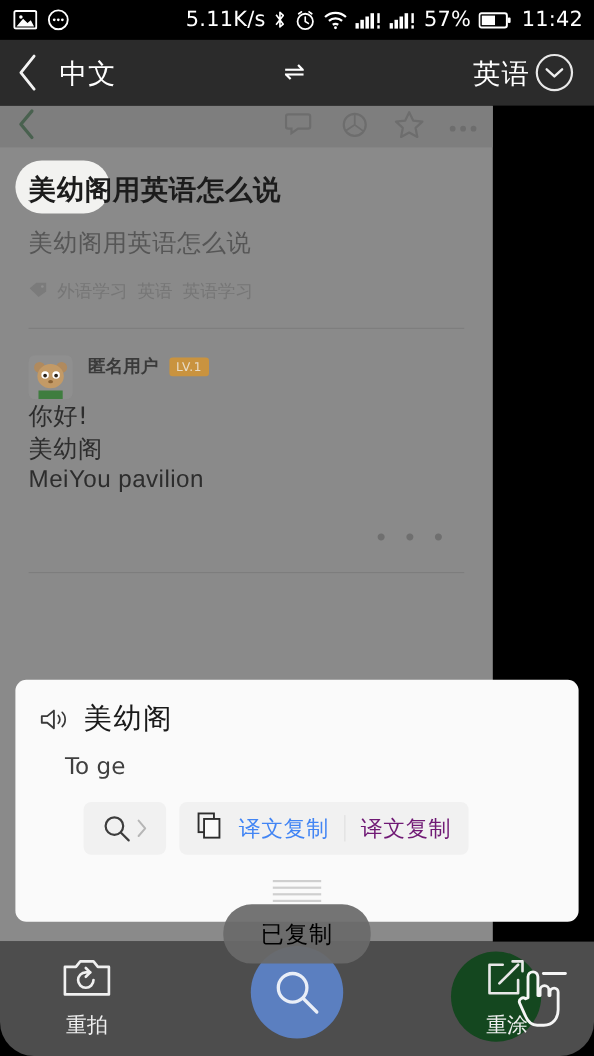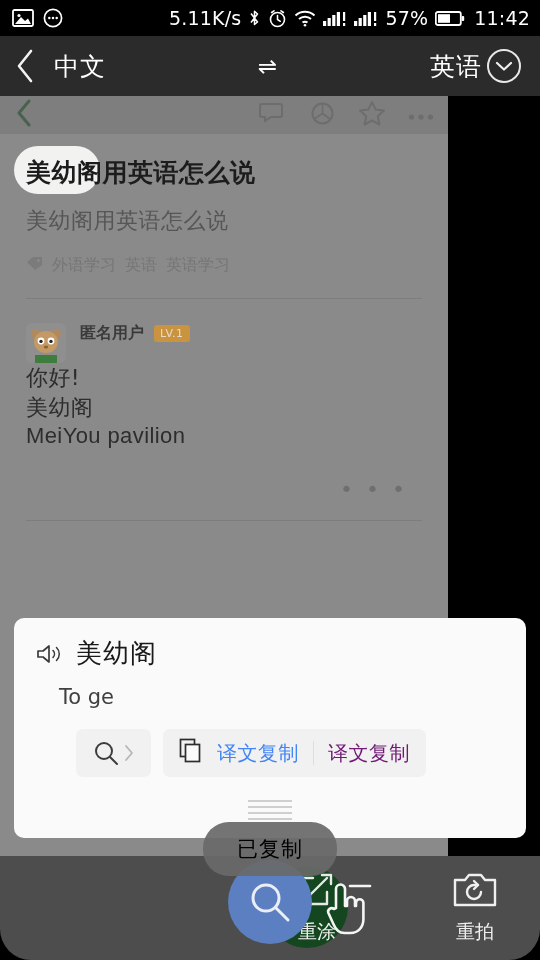--- a/index.html
+++ b/index.html
@@ -426,49 +426,49 @@
       <i></i>
         <i></i>
         <i></i>
         <i></i>
     </div>
   </div>
 
   <div class="toast">已复制</div>
 
   <div class="bottombar">
+    <div class="bb-item left">
+      <span class="ic">
+        <svg width="44" height="36" viewBox="0 0 44 36">
+            <path d="M2 8 h10 l4 -5 h12 l4 5 h10 v25 h-40 z" fill="none" stroke="#f0f0f0" stroke-width="2.4" stroke-linejoin="round"></path>
+            <path d="M28 20 A7 7 0 1 1 21 13 L25 13" fill="none" stroke="#f0f0f0" stroke-width="2.4" stroke-linecap="round"></path>
+            <path d="M21 9 L25 13 L21 17" fill="none" stroke="#f0f0f0" stroke-width="2.4" stroke-linecap="round" stroke-linejoin="round"></path>
+          </svg>
+      </span>
+      <span class="lbl">重拍</span>
+    </div>
+
     <div class="bb-item right">
       <span class="green-ring"></span>
       <span class="ic">
         <svg width="40" height="36" viewBox="0 0 40 36">
             <path d="M30 20 v12 h-26 v-26 h12" fill="none" stroke="#e8e8e8" stroke-width="2.4" stroke-linecap="round" stroke-linejoin="round"></path>
             <path d="M13 23 L30 6" fill="none" stroke="#e8e8e8" stroke-width="2.4" stroke-linecap="round"></path>
             <path d="M25 3 L34 3 L34 12" fill="none" stroke="#e8e8e8" stroke-width="2.4" stroke-linecap="round" stroke-linejoin="round"></path>
           </svg>
       </span>
       <span class="lbl">重涂</span>
       <span class="cursor-hand">
         <svg width="52" height="62" viewBox="0 0 52 62">
             <path d="M16 30 V11 a4.5 4.5 0 0 1 9 0 v17 h2 v-5 a4 4 0 0 1 8 0 v5 h1 v-3 a3.7 3.7 0 0 1 7.4 0 v16 c0 8 -5 14 -13 14 h-6 c-6 0 -9 -4 -11 -9 l-5 -11 a3.5 3.5 0 0 1 5.5 -4 z" fill="none" stroke="#f5f5f5" stroke-width="2.6" stroke-linejoin="round"></path>
             <path d="M30 8 L50 8" stroke="#f5f5f5" stroke-width="2.6" stroke-linecap="round"></path>
           </svg>
       </span>
     </div>
 
-    <div class="bb-item left">
-      <span class="ic">
-        <svg width="44" height="36" viewBox="0 0 44 36">
-            <path d="M2 8 h10 l4 -5 h12 l4 5 h10 v25 h-40 z" fill="none" stroke="#f0f0f0" stroke-width="2.4" stroke-linejoin="round"></path>
-            <path d="M28 20 A7 7 0 1 1 21 13 L25 13" fill="none" stroke="#f0f0f0" stroke-width="2.4" stroke-linecap="round"></path>
-            <path d="M21 9 L25 13 L21 17" fill="none" stroke="#f0f0f0" stroke-width="2.4" stroke-linecap="round" stroke-linejoin="round"></path>
-          </svg>
-      </span>
-      <span class="lbl">重拍</span>
-    </div>
-
     <div class="fab">
       <svg width="44" height="44" viewBox="0 0 44 44">
           <circle cx="18" cy="18" r="13" fill="none" stroke="#e9eef7" stroke-width="3"></circle>
           <path d="M27.5 27.5 L40 40" stroke="#e9eef7" stroke-width="3" stroke-linecap="round"></path>
         </svg>
     </div>
   </div>
 
 </div>
 

